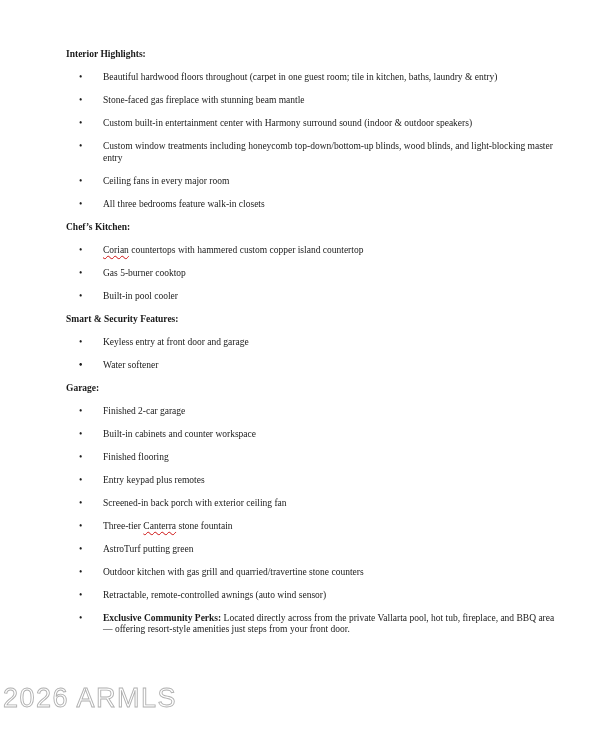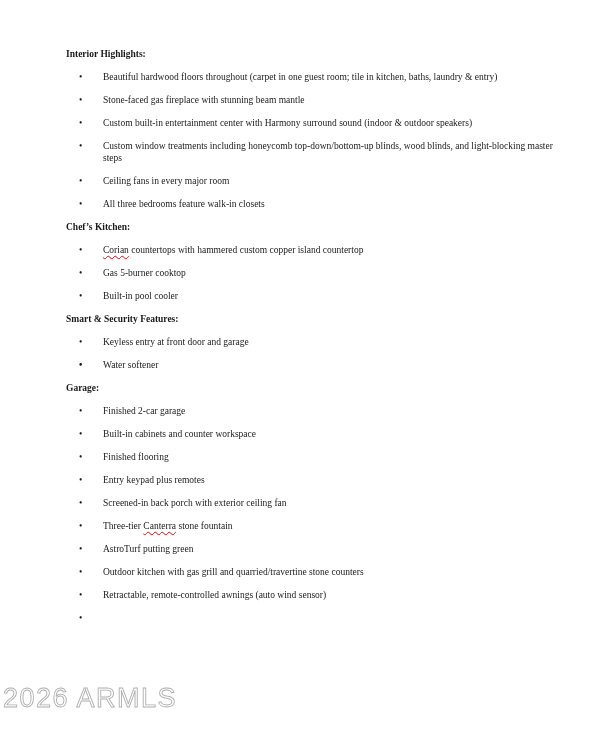--- a/index.html
+++ b/index.html
@@ -55,37 +55,37 @@
 </style>
 </head>
 <body>
 
 <main class="doc">
 
 <p class="heading">Interior Highlights:</p>
     <p class="item"><span class="marker">•</span><span class="item-text"><span class="seg seg-normal">Beautiful hardwood floors throughout (carpet in one guest room; tile in kitchen, baths, laundry &amp; entry)</span></span></p>
     <p class="item"><span class="marker">•</span><span class="item-text"><span class="seg seg-normal">Stone-faced gas fireplace with stunning beam mantle</span></span></p>
     <p class="item"><span class="marker">•</span><span class="item-text"><span class="seg seg-normal">Custom built-in entertainment center with Harmony surround sound (indoor &amp; outdoor speakers)</span></span></p>
-    <p class="item"><span class="marker">•</span><span class="item-text"><span class="seg seg-normal">Custom window treatments including honeycomb top-down/bottom-up blinds, wood blinds, and light-blocking master</span><br><span class="seg seg-normal">steps</span></span></p>
+    <p class="item"><span class="marker">•</span><span class="item-text"><span class="seg seg-normal">Custom window treatments including honeycomb top-down/bottom-up blinds, wood blinds, and light-blocking master</span><br><span class="seg seg-normal">entry</span></span></p>
     <p class="item"><span class="marker">•</span><span class="item-text"><span class="seg seg-normal">Ceiling fans in every major room</span></span></p>
     <p class="item"><span class="marker">•</span><span class="item-text"><span class="seg seg-normal">All three bedrooms feature walk-in closets</span></span></p>
     <p class="heading">Chef’s Kitchen:</p>
     <p class="item"><span class="marker">•</span><span class="item-text"><span class="seg seg-misspelled">Corian</span><span class="seg seg-normal"> countertops with hammered custom copper island countertop</span></span></p>
     <p class="item"><span class="marker">•</span><span class="item-text"><span class="seg seg-normal">Gas 5-burner cooktop</span></span></p>
     <p class="item"><span class="marker">•</span><span class="item-text"><span class="seg seg-normal">Built-in pool cooler</span></span></p>
     <p class="heading">Smart &amp; Security Features:</p>
     <p class="item"><span class="marker">•</span><span class="item-text"><span class="seg seg-normal">Keyless entry at front door and garage</span></span></p>
     <p class="item"><span class="marker">•</span></p>
     <p class="item"><span class="marker">•</span><span class="item-text"><span class="seg seg-normal">Water softener</span></span></p>
     <p class="heading">Garage:</p>
     <p class="item"><span class="marker">•</span><span class="item-text"><span class="seg seg-normal">Finished 2-car garage</span></span></p>
     <p class="item"><span class="marker">•</span><span class="item-text"><span class="seg seg-normal">Built-in cabinets and counter workspace</span></span></p>
     <p class="item"><span class="marker">•</span><span class="item-text"><span class="seg seg-normal">Finished flooring</span></span></p>
     <p class="item"><span class="marker">•</span><span class="item-text"><span class="seg seg-normal">Entry keypad plus remotes</span></span></p>
     <p class="item"><span class="marker">•</span><span class="item-text"><span class="seg seg-normal">Screened-in back porch with exterior ceiling fan</span></span></p>
     <p class="item"><span class="marker">•</span><span class="item-text"><span class="seg seg-normal">Three-tier </span><span class="seg seg-misspelled">Canterra</span><span class="seg seg-normal"> stone fountain</span></span></p>
     <p class="item"><span class="marker">•</span><span class="item-text"><span class="seg seg-normal">AstroTurf putting green</span></span></p>
     <p class="item"><span class="marker">•</span><span class="item-text"><span class="seg seg-normal">Outdoor kitchen with gas grill and quarried/travertine stone counters</span></span></p>
     <p class="item"><span class="marker">•</span><span class="item-text"><span class="seg seg-normal">Retractable, remote-controlled awnings (auto wind sensor)</span></span></p>
-    <p class="item"><span class="marker">•</span></p>
+    <p class="item"><span class="marker">•</span><span class="item-text"><span class="seg seg-bold">Exclusive Community Perks:</span><span class="seg seg-normal"> Located directly across from the private Vallarta pool, hot tub, fireplace, and BBQ area</span><br><span class="seg seg-normal">— offering resort-style amenities just steps from your front door.</span></span></p>
   </main>
 
 <div class="watermark">2026 ARMLS</div>
 
 </body></html>

